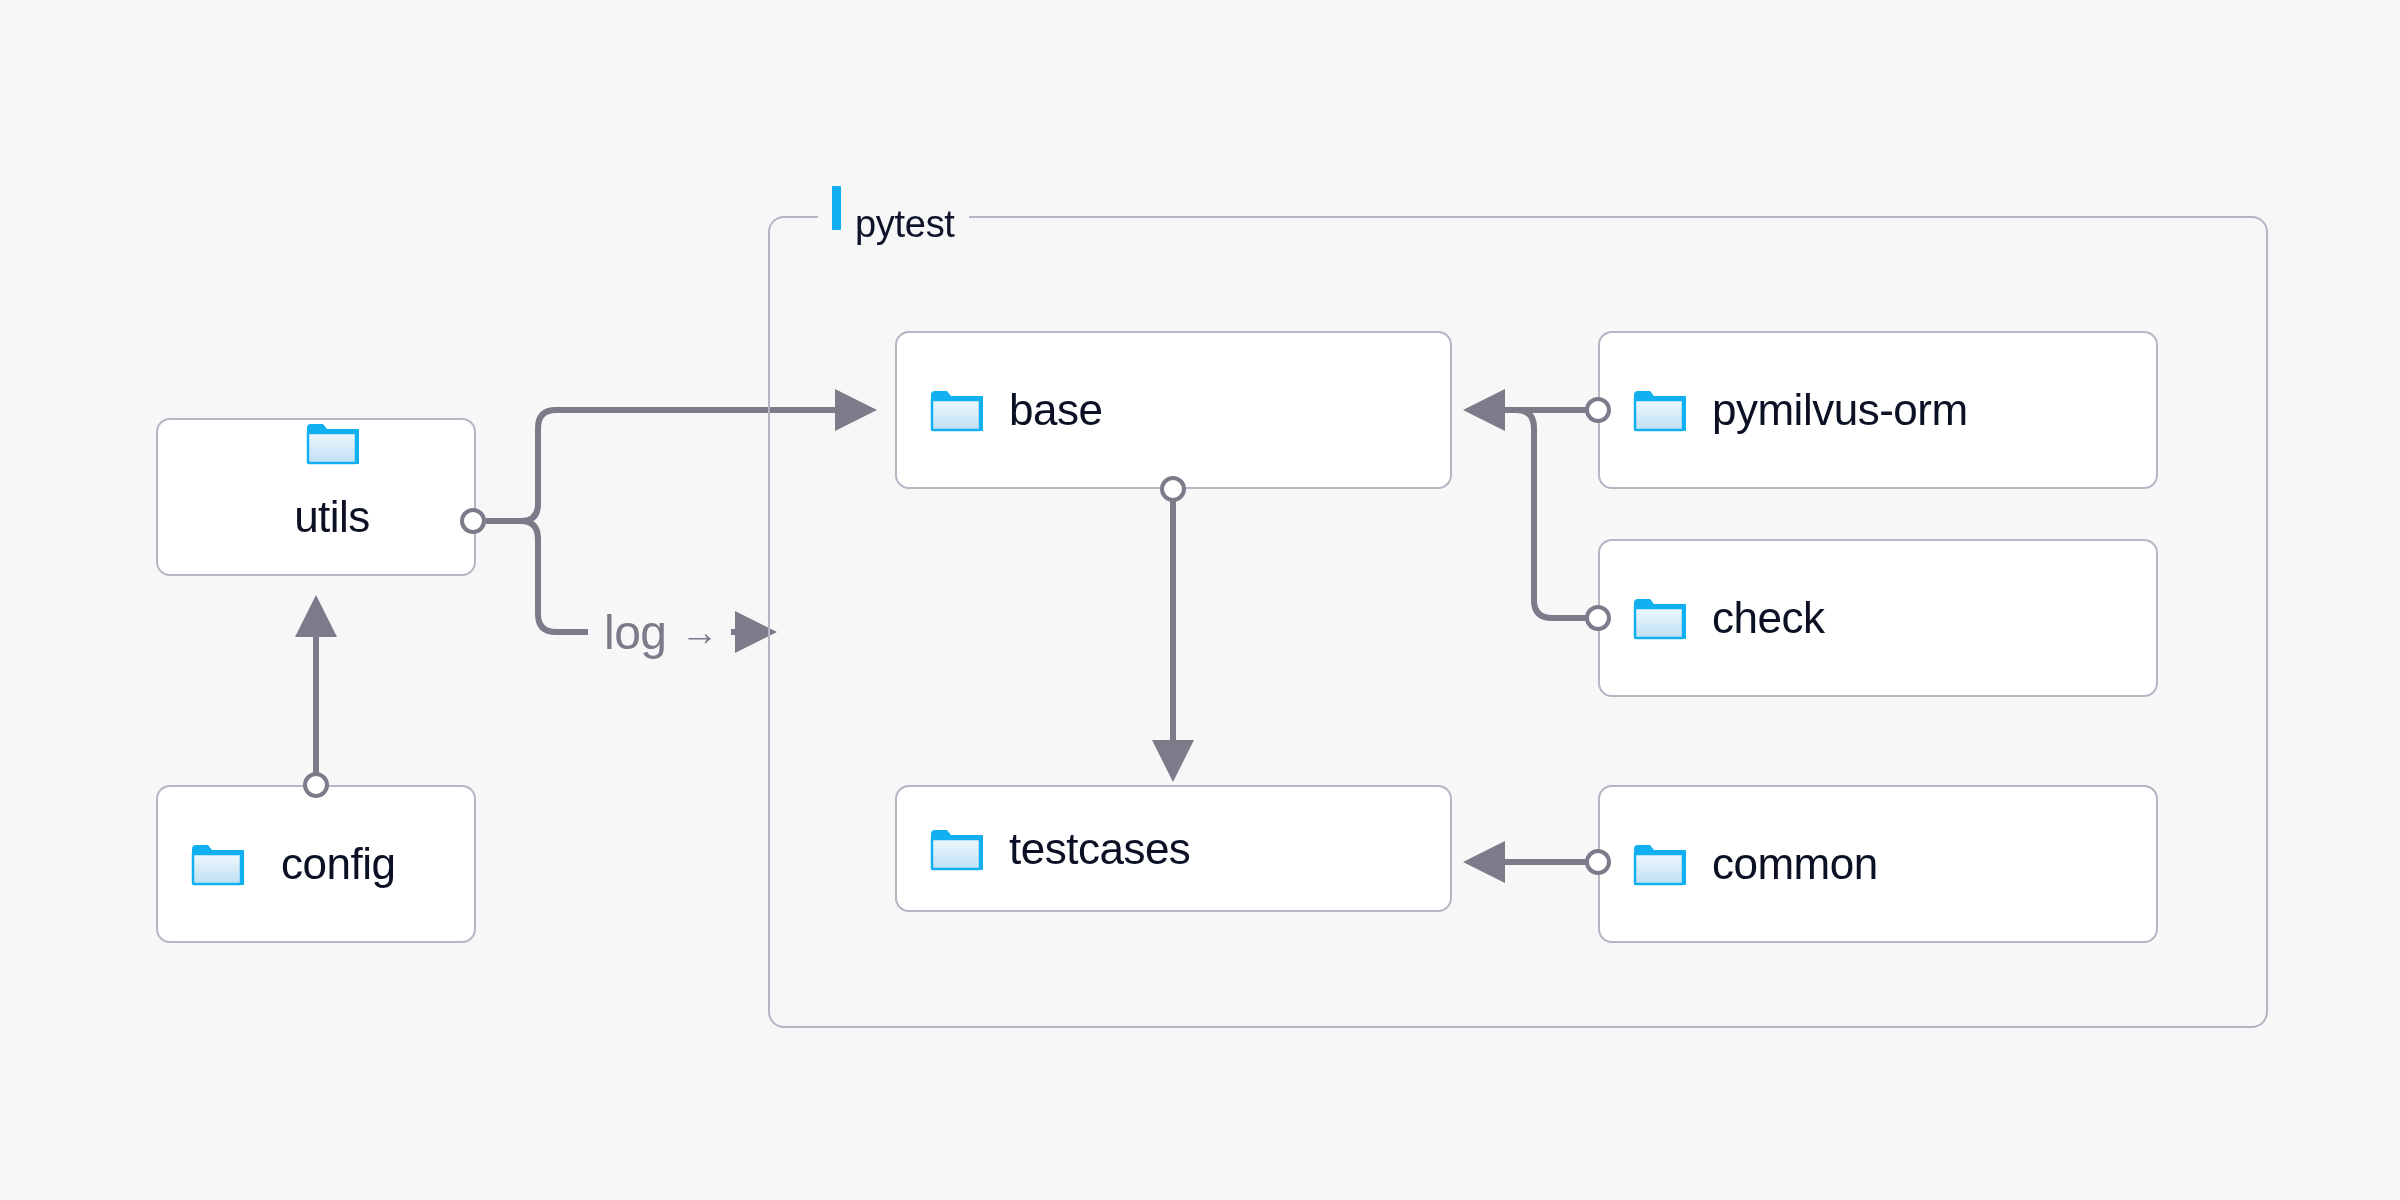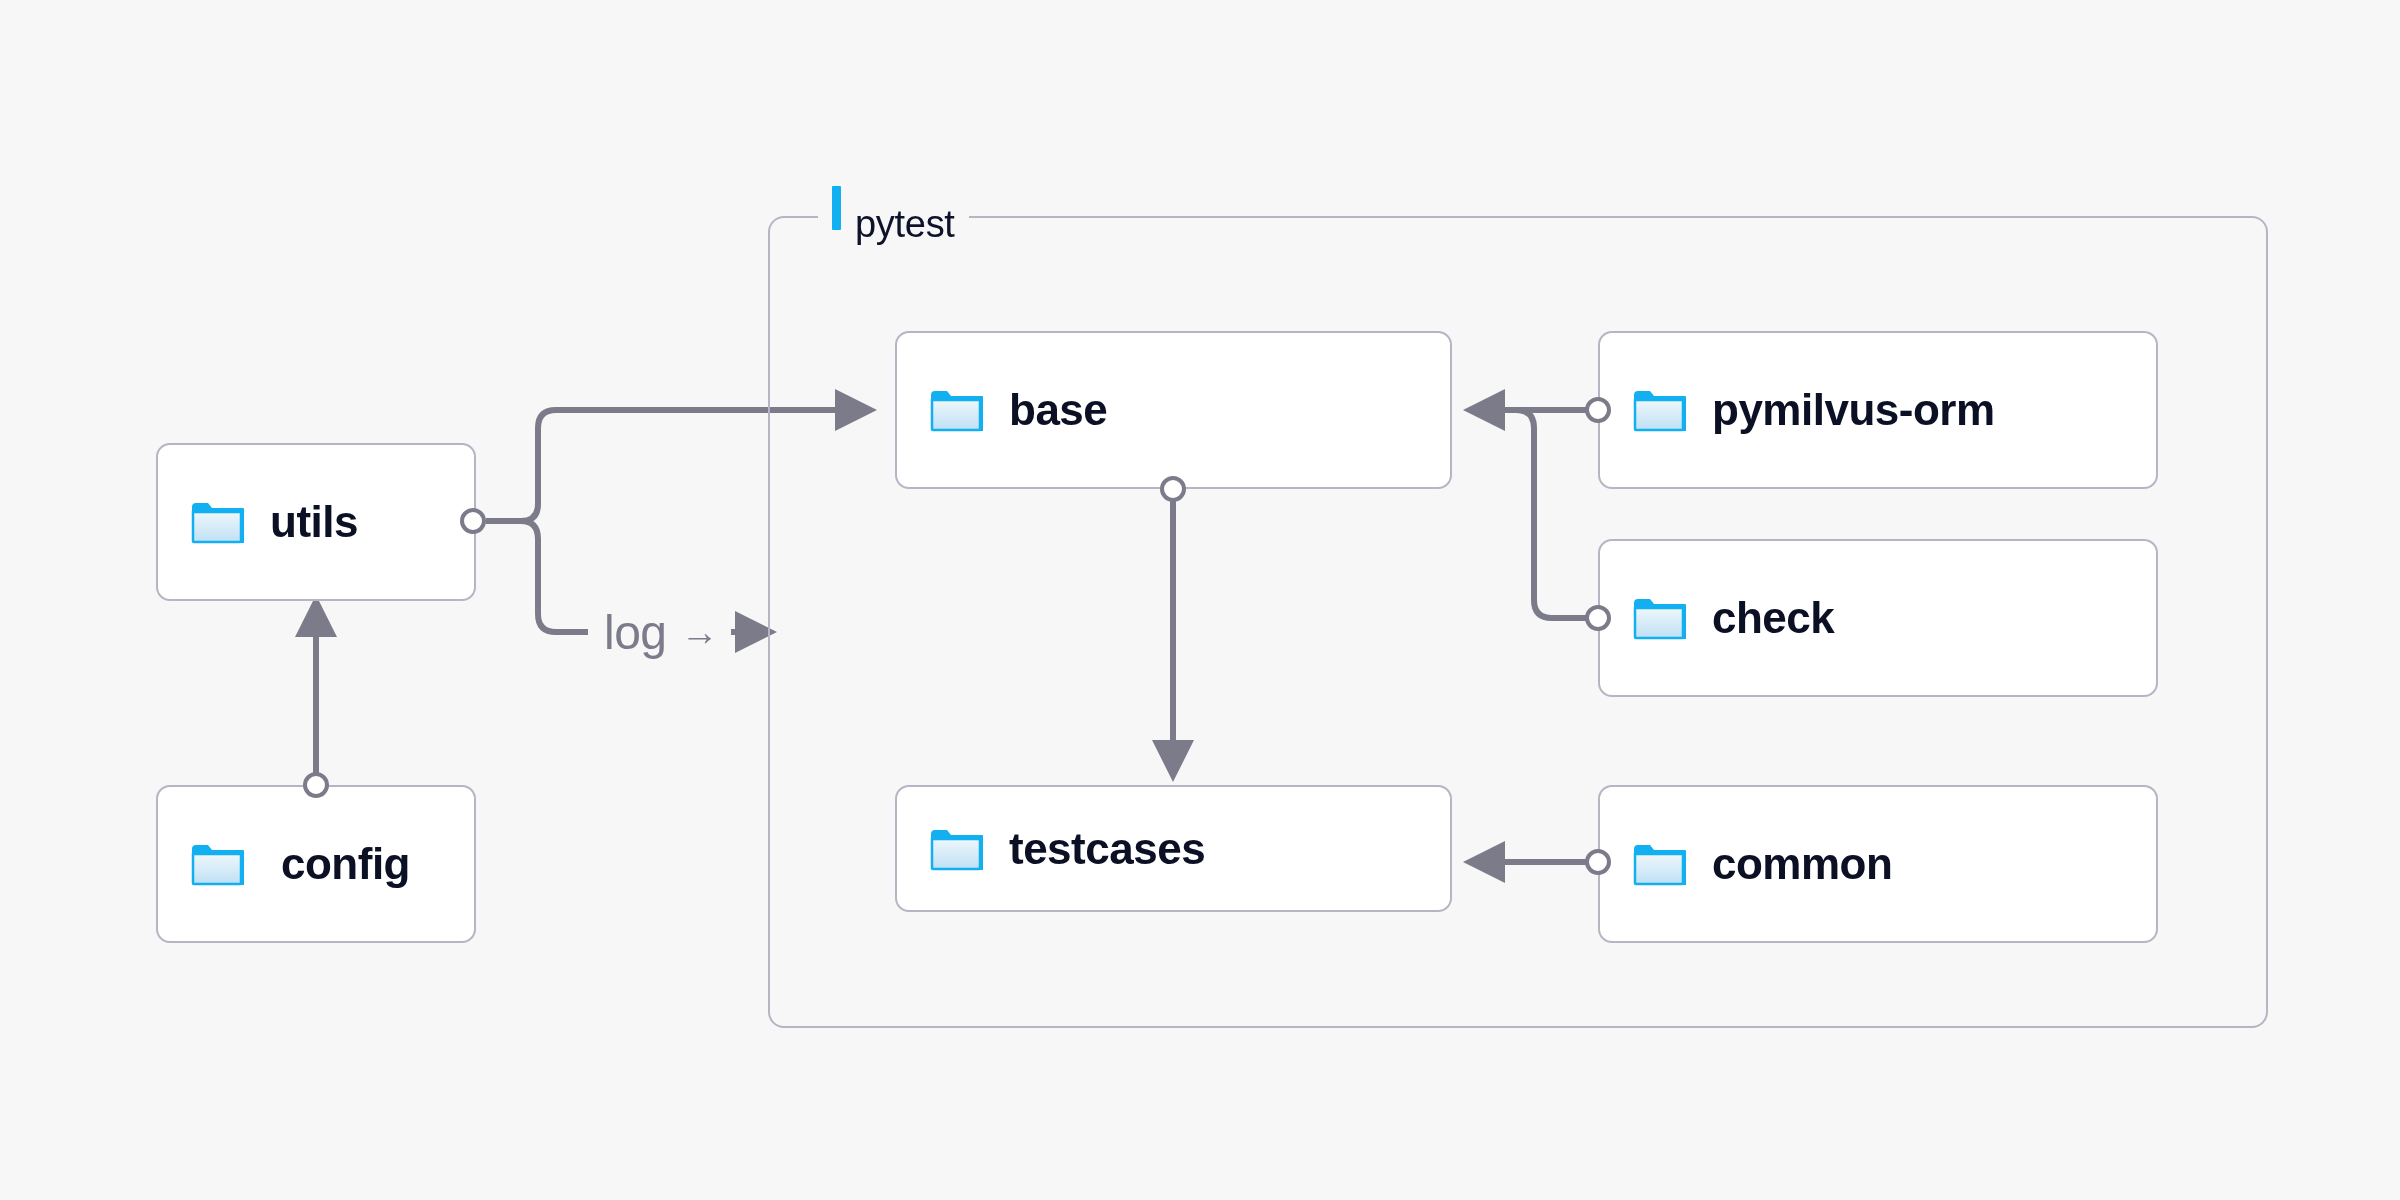--- a/index.html
+++ b/index.html
@@ -68,21 +68,20 @@
     display: flex;
     align-items: center;
     padding-left: 32px;
     gap: 26px;
   }
   .node-label {
     font-size: 44px;
     color: #0b1025;
     letter-spacing: -0.5px;
     white-space: nowrap;
-    font-weight: bold;
   }
   .folder-icon {
     flex: 0 0 auto;
     width: 54px;
     height: 46px;
     display: block;
   }
 
   
   .port {
@@ -153,21 +152,21 @@
     <path d="M 1586 862 L 1470 862" fill="none" stroke="#7b7b8a" stroke-width="6" marker-end="url(#arrowEnd)"></path>
   </svg>
 
   <div class="group-box" style="left:768px; top:216px; width:1500px; height:812px;"></div>
 
   <div class="group-label" style="left:818px; top:182px;">
     <span class="group-bar"></span>
     <span class="group-label-text">pytest</span>
   </div>
 
-  <div class="node" style="left:156px; top:443px; width:320px; height:158px;">
+  <div class="node" style="left:156px; top:418px; width:320px; height:158px;flex-direction:column;">
     <svg class="folder-icon" viewBox="0 0 54 46">
       <path d="M2 8 a4 4 0 0 1 4 -4 h12 l4 5 h30 a4 4 0 0 1 4 4 v29 a2 2 0 0 1 -2 2 h-50 a2 2 0 0 1 -2 -2 z" fill="#12b0f0"></path>
       <path d="M3 13 h48 v29 a1 1 0 0 1 -1 1 h-46 a1 1 0 0 1 -1 -1 z" fill="url(#folderGrad)" stroke="#12b0f0" stroke-width="2.5"></path>
     </svg>
     <span class="node-label">utils</span>
   </div>
   <div class="port" style="left:460px; top:508px;"></div>
 
   <div class="node" style="left:156px; top:785px; width:320px; height:158px;gap:37px;">
     <svg class="folder-icon" viewBox="0 0 54 46">

